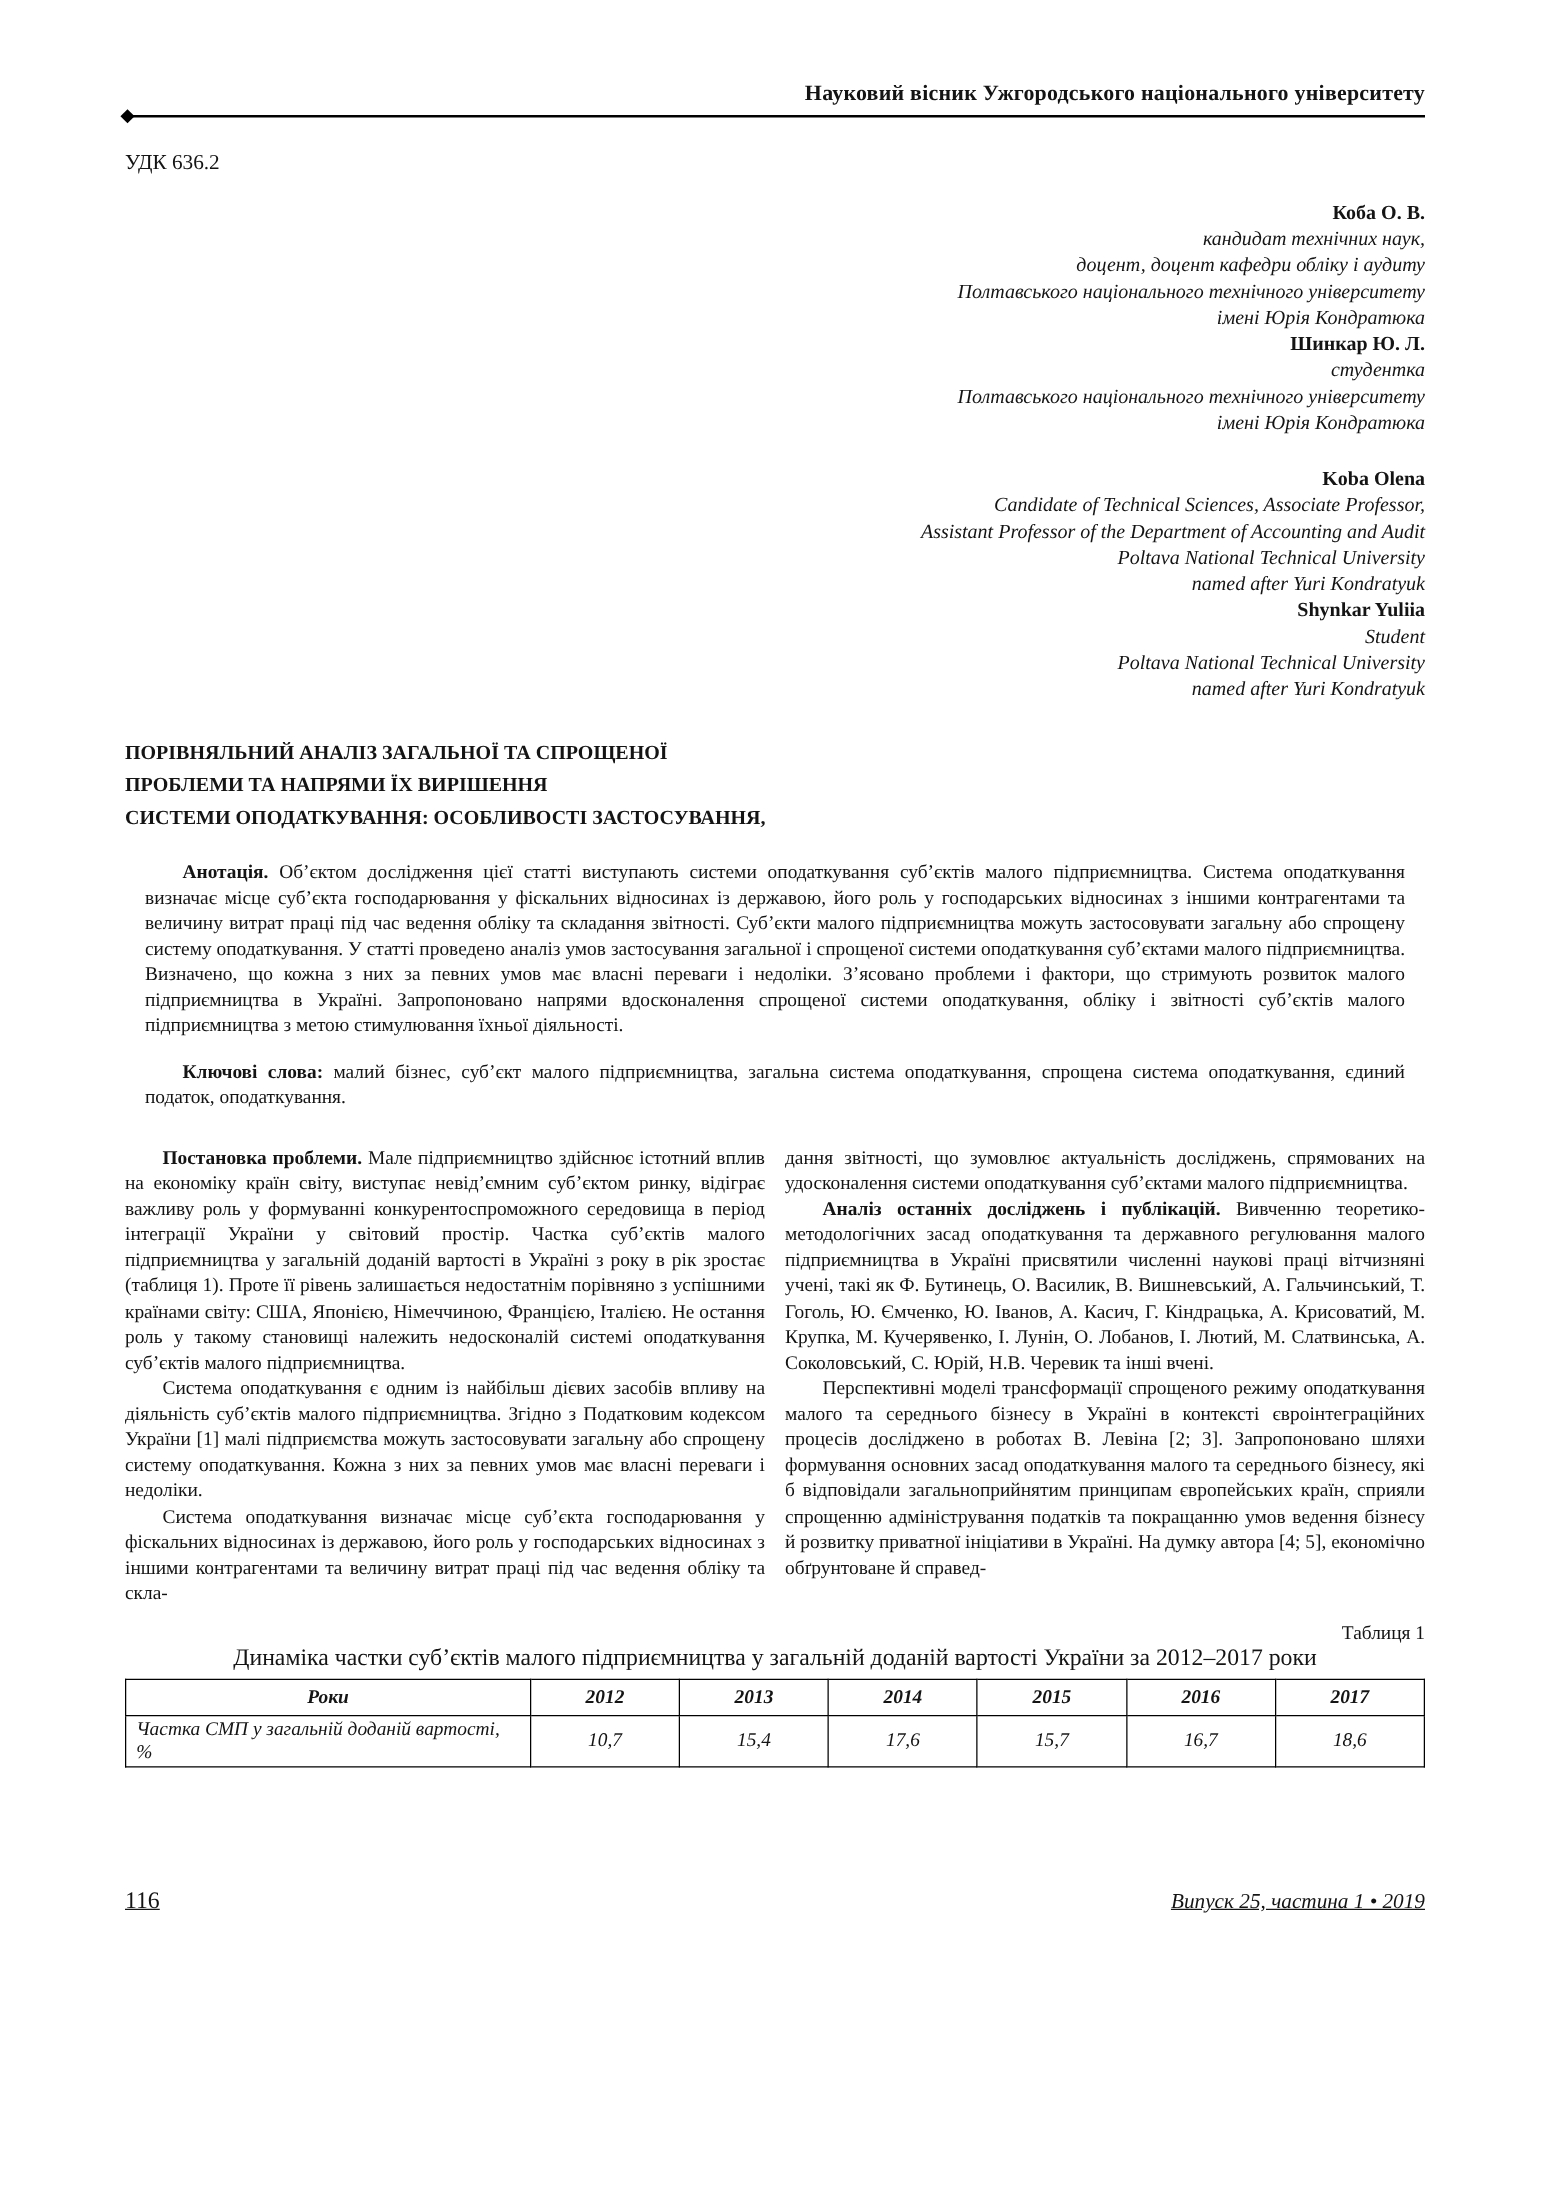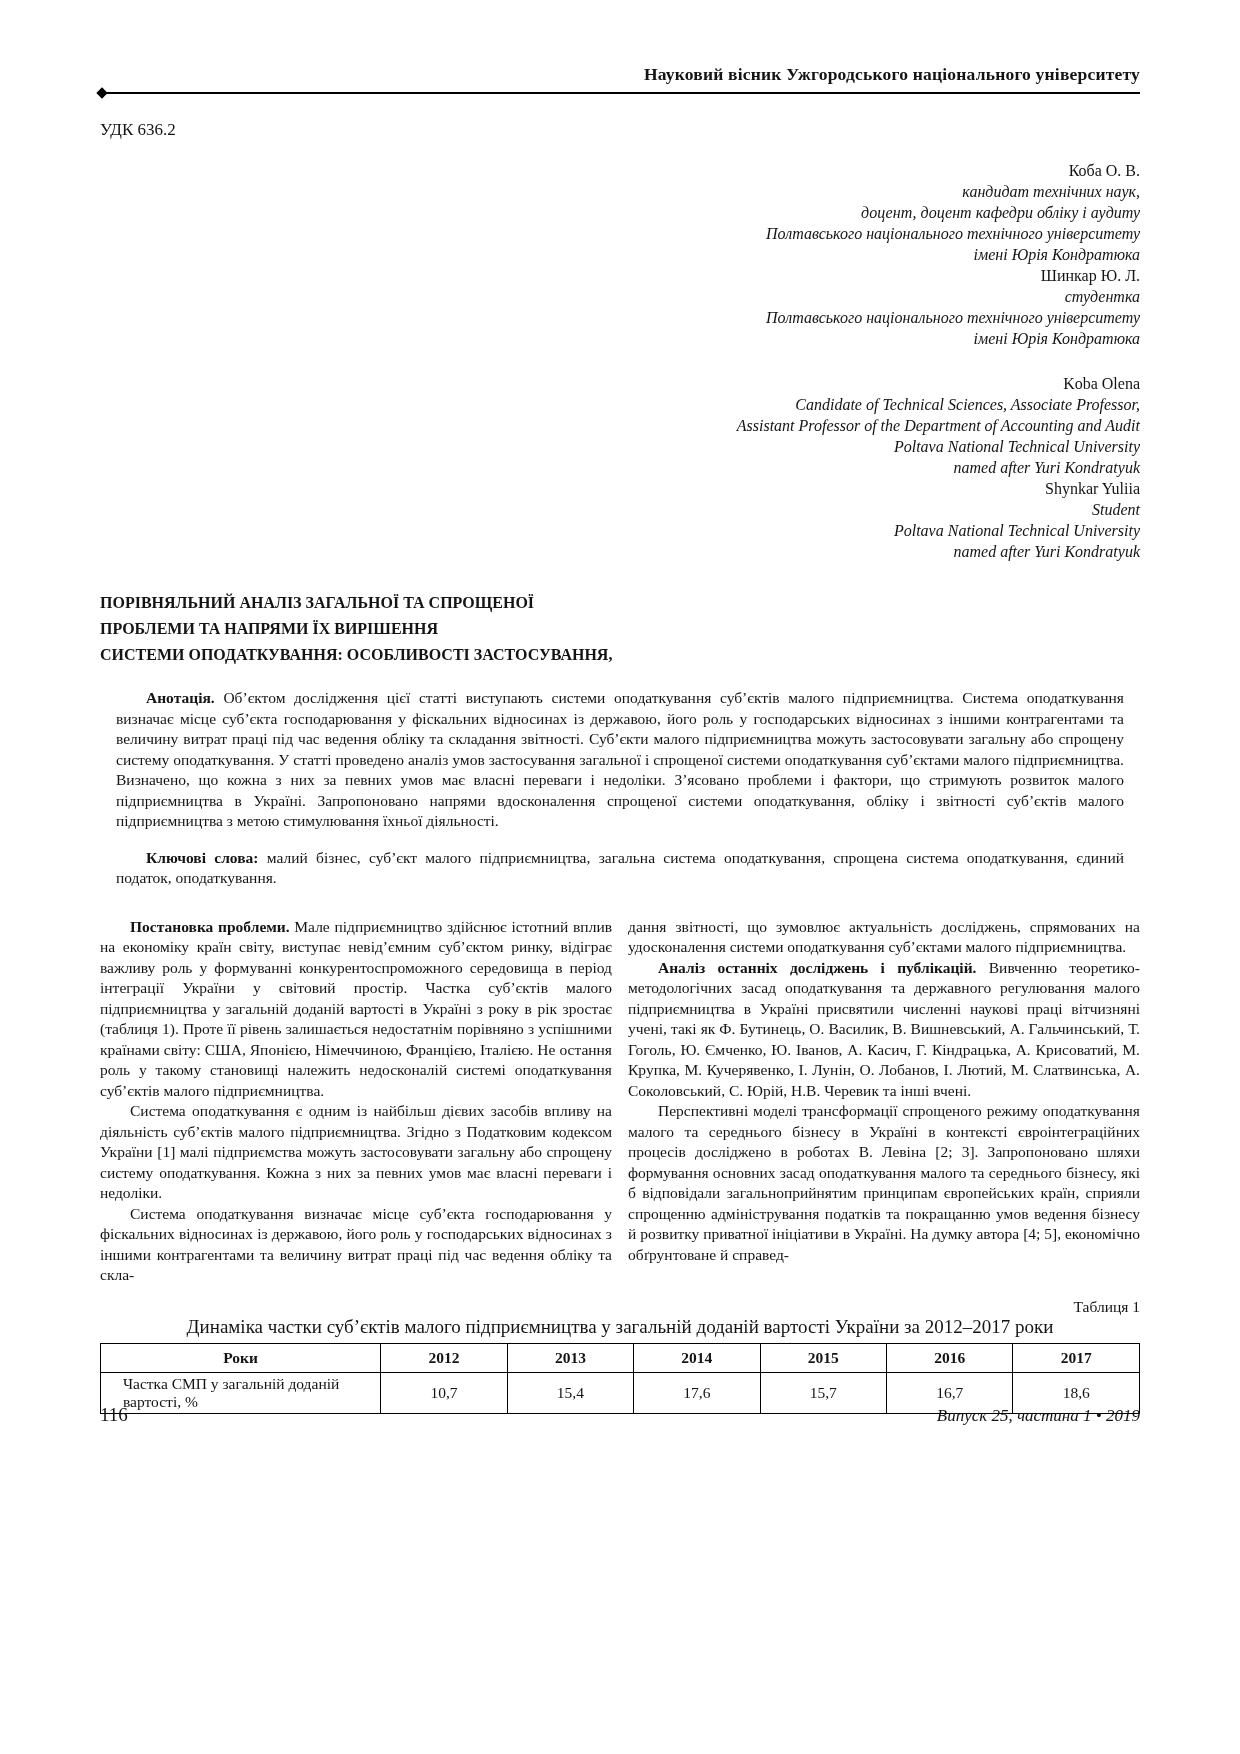--- a/index.html
+++ b/index.html
@@ -38,21 +38,21 @@
 
   .udc { margin-top: 26px; font-size: 17px; }
 
   .authors {
     margin-top: 20px;
     text-align: right;
     font-size: 16px;
     line-height: 21px;
   }
   .authors-en { margin-top: 24px; }
-  .a-name { font-weight: normal; }
+  .a-name { font-weight: bold; }
   .a-line { font-style: italic; }
 
   .title {
     margin-top: 28px;
     text-align: left;
     font-weight: bold;
     font-size: 16px;
     line-height: 26px;
   }
 
@@ -79,35 +79,37 @@
   .table-note { margin-top: 12px; text-align: right; font-size: 15.5px; }
   .table-caption { text-align: center; font-weight: normal; font-size: 19px; margin-top: 0; }
   table.data {
     width: 100%;
     border-collapse: collapse;
     margin-top: 5px;
     font-size: 15.5px;
   }
   table.data th, table.data td {
     border: 1px solid #000;
-    padding: 2px 22px;
+    padding: 2px 8px;
     height: 24px;
+    font-style: italic;
   }
   table.data th { font-weight: bold; text-align: center; }
   td.lbl { text-align: left; width: 340px; }
   td.val, th.year { text-align: center; width: 112px; }
 
   .footer {
     position: absolute;
     left: 100px;
     right: 100px;
-    top: 1404px;
+    top: 1510px;
     display: flex;
     justify-content: space-between;
     align-items: baseline;
+    text-decoration: underline;
   }
   .page-num { font-size: 19px; }
   .issue { font-style: italic; font-size: 17px; }
 </style>
 </head>
 <body>
 
 <div class="page">
 
   <div class="journal-header">Науковий вісник Ужгородського національного університету</div>

